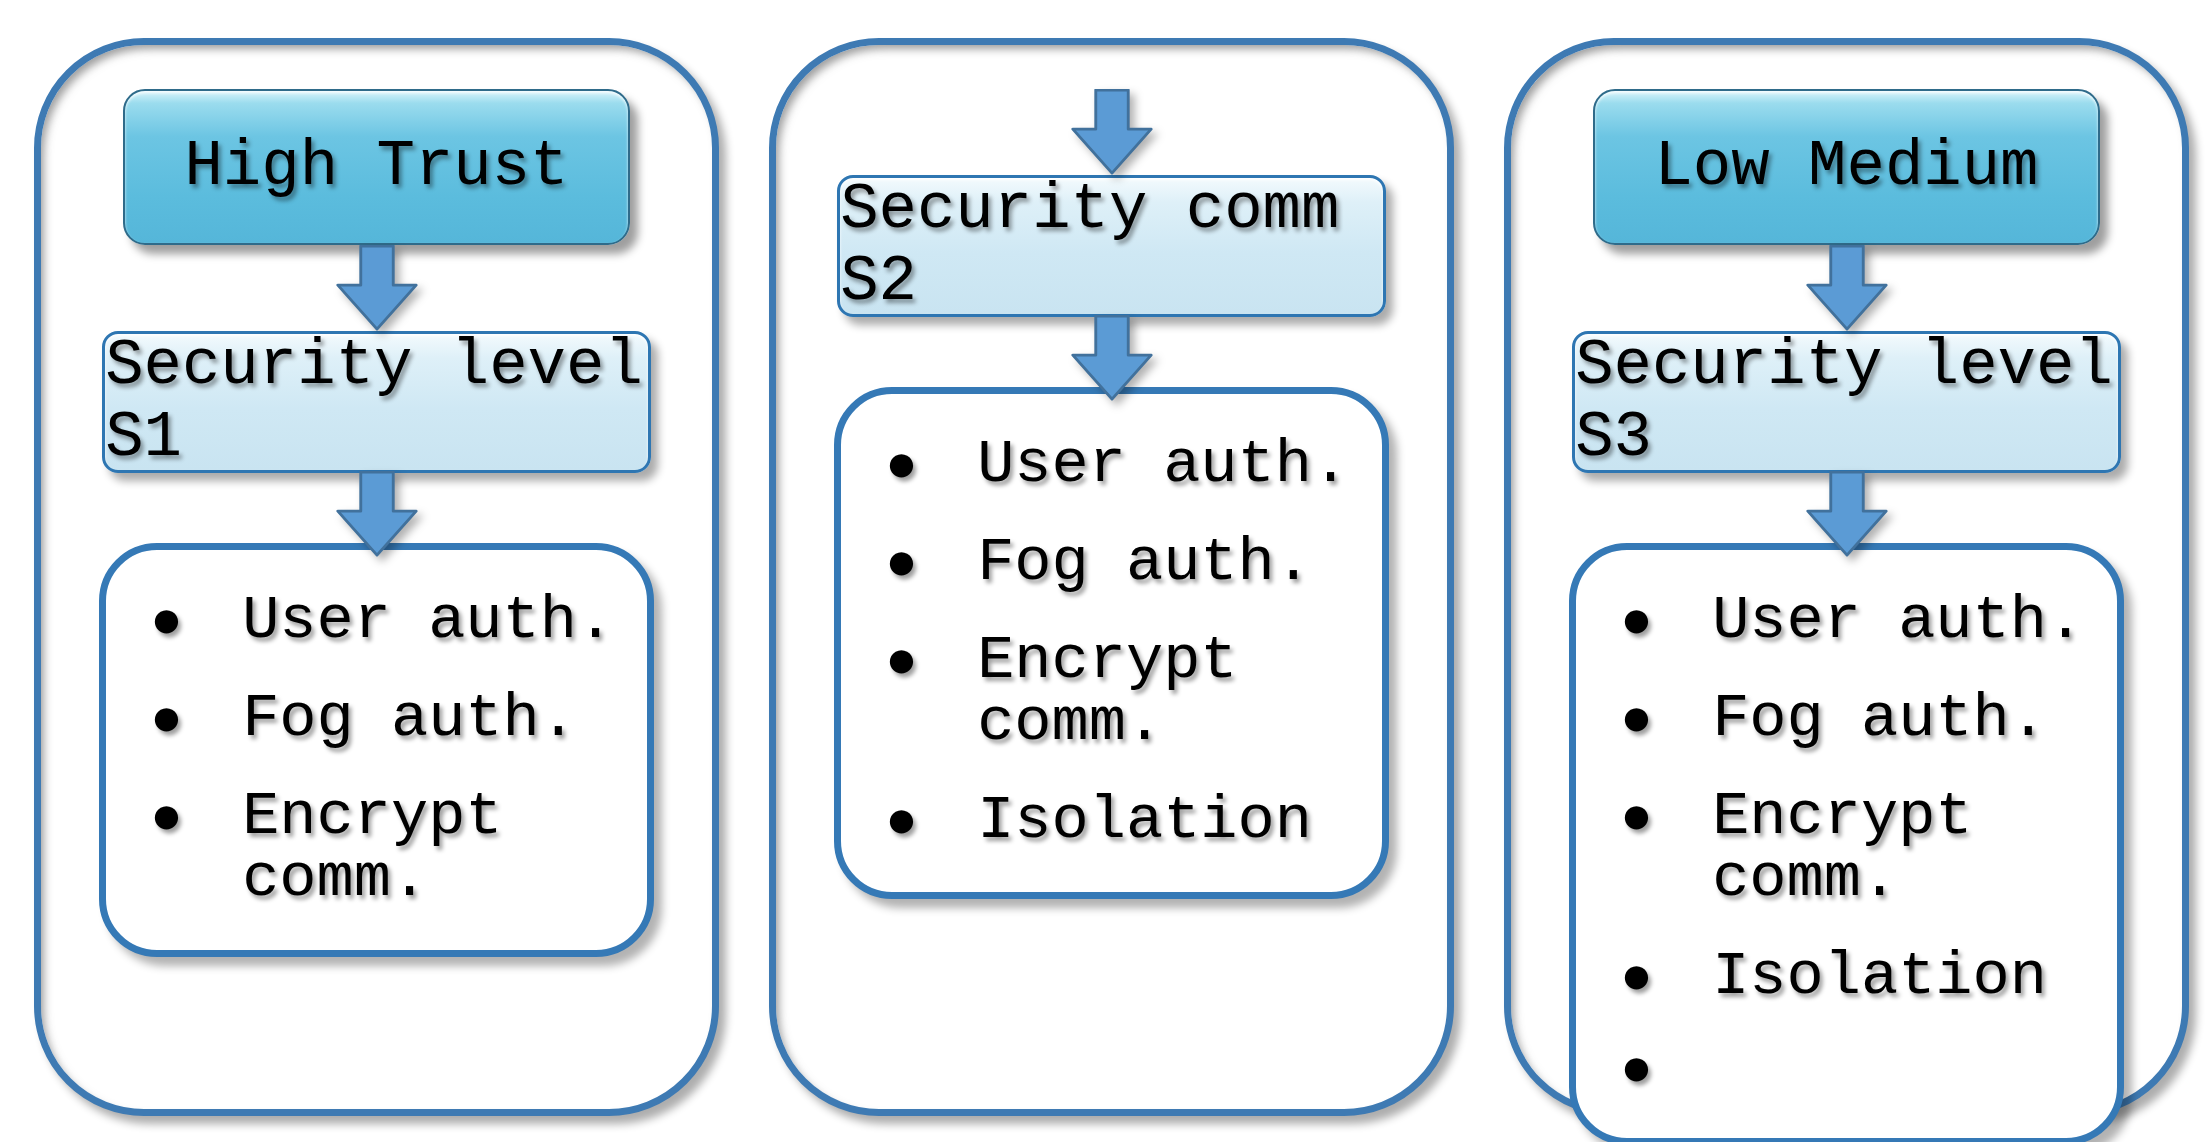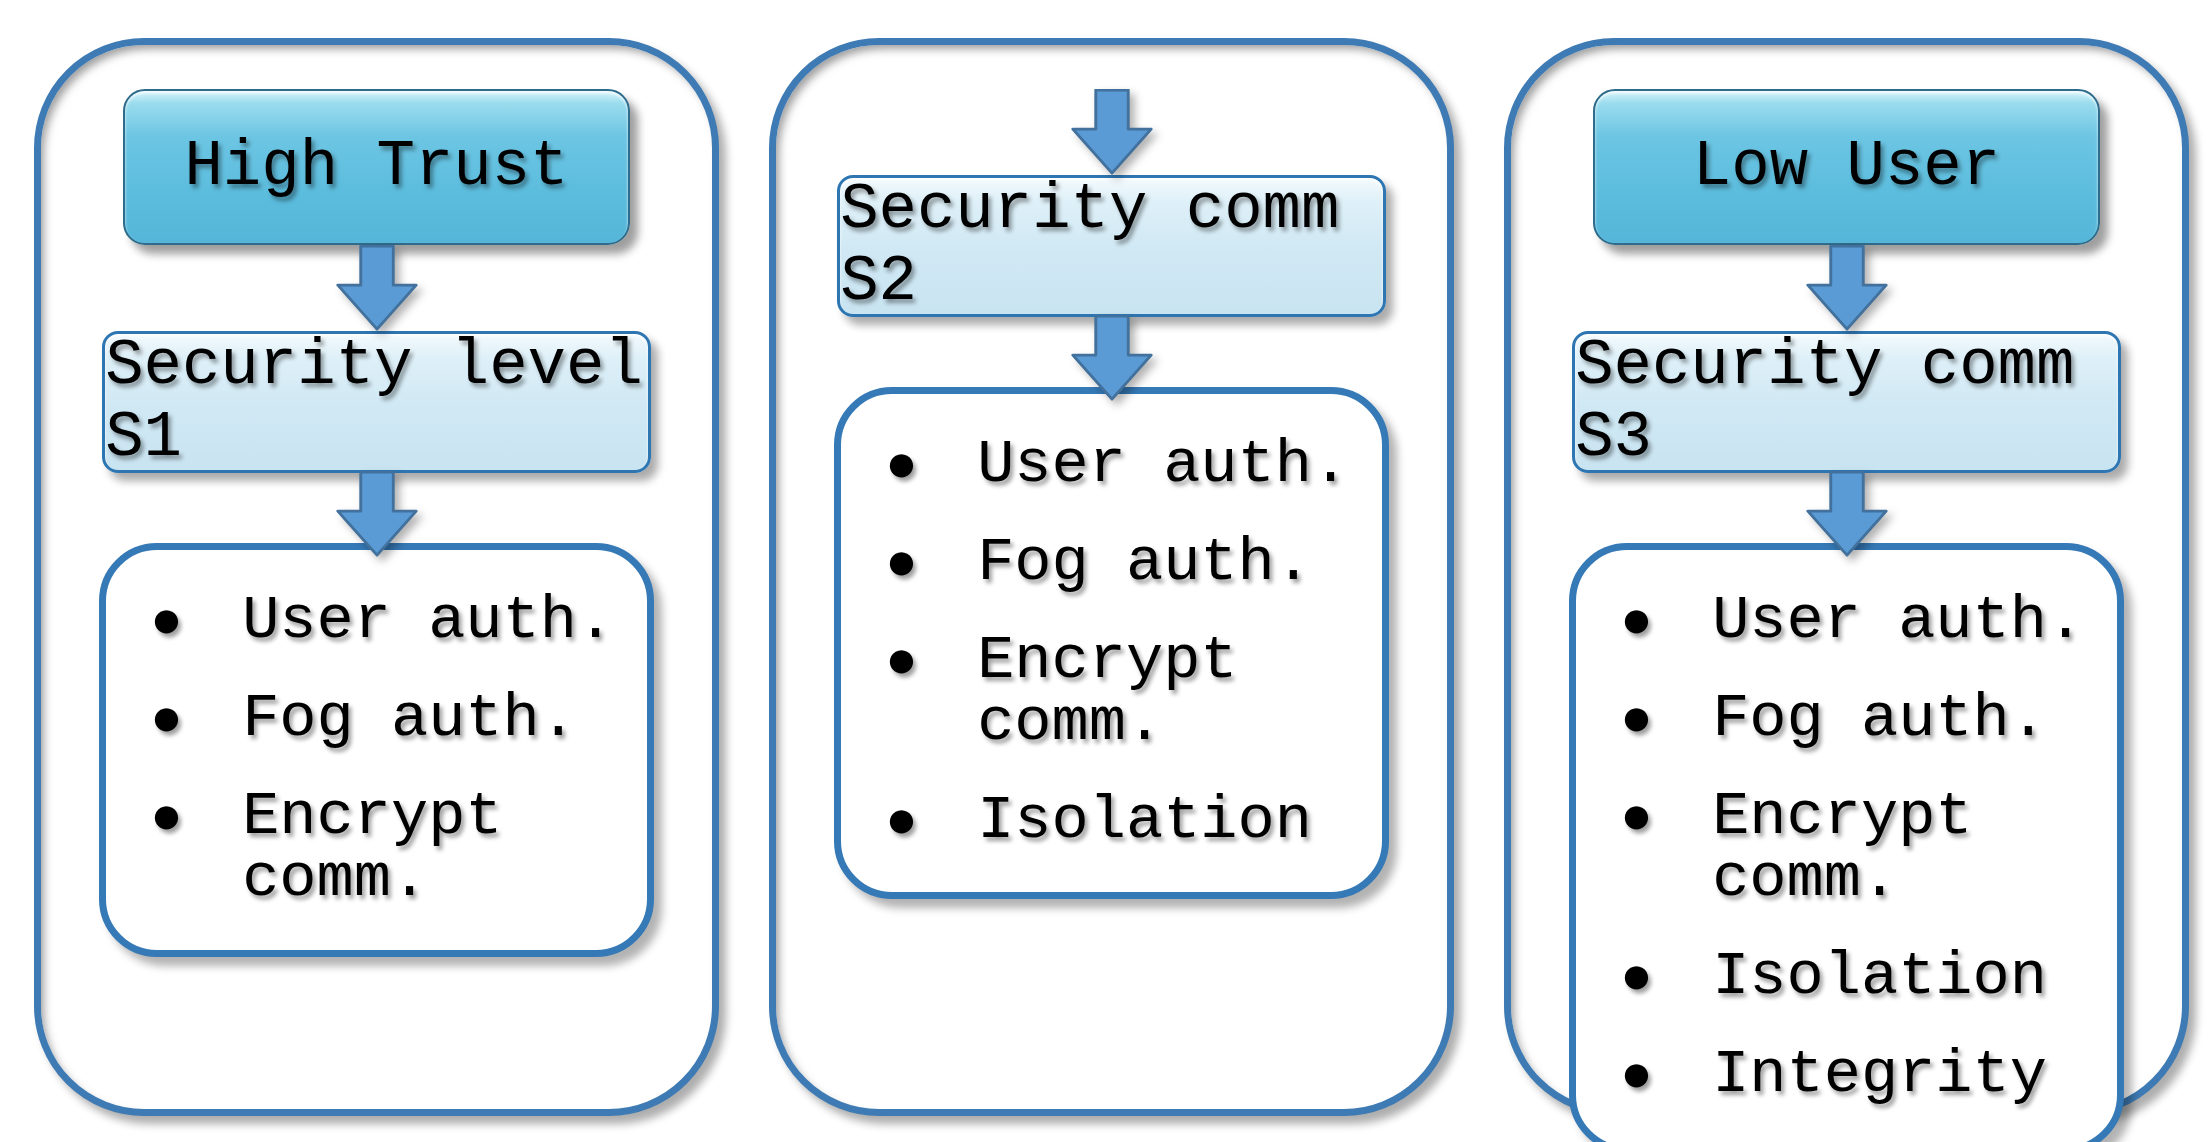--- a/index.html
+++ b/index.html
@@ -123,29 +123,29 @@
         <li>
             <span class="dot">●</span>
             <span>Isolation</span>
           </li>
       </ul>
     </div>
   </div>
 
   <div class="column">
     <div class="trust-box">
-      <span>Low User</span>
+      <span>Low Medium</span>
     </div>
     <div class="arrow arrow-1">
       <svg width="96" height="86" viewBox="0 0 100 90" aria-hidden="true">
         <path d="M33,1 L67,1 L67,42 L91,42 L50,88 L9,42 L33,42 Z" fill="#5b9bd5" stroke="#41719c" stroke-width="3" stroke-linejoin="round"></path>
       </svg>
     </div>
     <div class="sec-box">
-      <span>Security comm S3</span>
+      <span>Security level S3</span>
     </div>
     <div class="arrow arrow-2">
       <svg width="96" height="86" viewBox="0 0 100 90" aria-hidden="true">
         <path d="M33,1 L67,1 L67,42 L91,42 L50,88 L9,42 L33,42 Z" fill="#5b9bd5" stroke="#41719c" stroke-width="3" stroke-linejoin="round"></path>
       </svg>
     </div>
     <div class="list-box">
       <ul>
         <li>
             <span class="dot">●</span>
@@ -158,19 +158,18 @@
         <li>
             <span class="dot">●</span>
             <span>Encrypt comm.</span>
           </li>
         <li>
             <span class="dot">●</span>
             <span>Isolation</span>
           </li>
         <li>
             <span class="dot">●</span>
-            <span>Integrity</span>
           </li>
       </ul>
     </div>
   </div>
 
 </div>
 
 </body></html>

